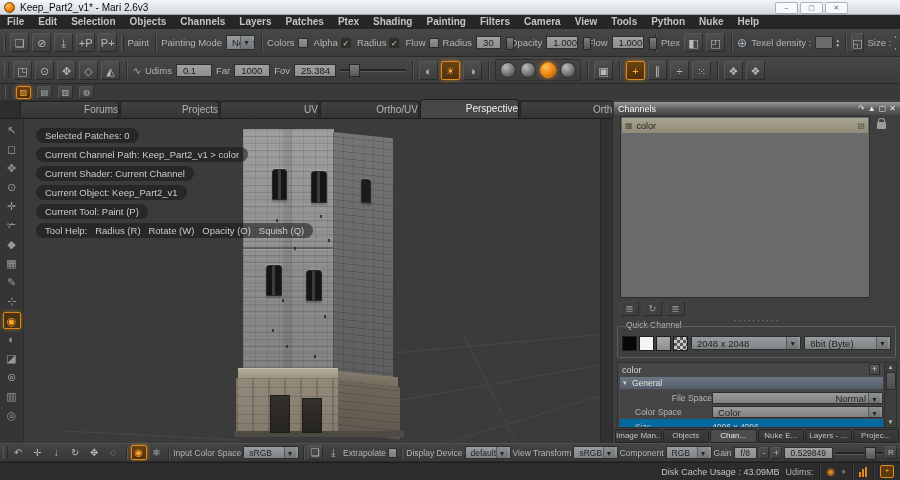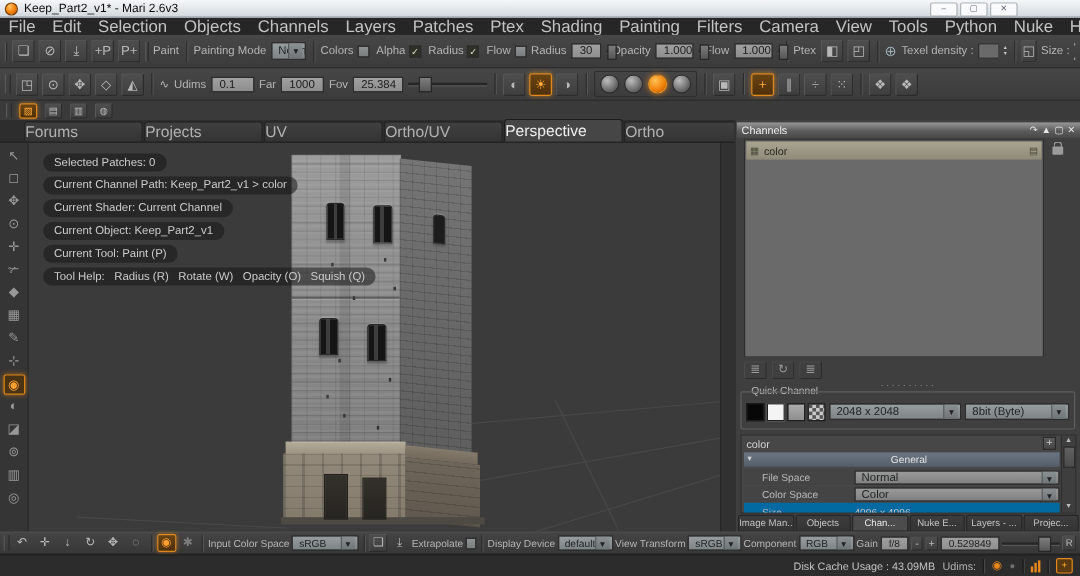--- a/index.html
+++ b/index.html
@@ -10,21 +10,21 @@
   #titlebar{left:0;top:0;width:900px;height:15px;background:linear-gradient(#f5f7f9,#d2d9df);
     border-bottom:1px solid #9fa6ad;display:flex;align-items:center;gap:5px;padding-left:4px;box-sizing:border-box;
     font-size:10px;color:#0b0b0b;}
   #marilogo{width:9px;height:9px;border-radius:50%;background:radial-gradient(circle at 35% 30%,#ffc268,#f07f04 55%,#a85200);border:1px solid #7c3f00;}
   #winctl{position:absolute;right:52px;top:2px;display:flex;gap:2px;}
   .wbtn{width:21px;height:10px;background:rgba(255,255,255,.78);border:1px solid rgba(110,120,130,.55);
     border-radius:2px;font-size:7px;line-height:9px;text-align:center;color:#667;}
   
   #menubar{left:0;top:15px;width:900px;height:14px;background:#262626;border-bottom:1px solid #1a1a1a;
     display:flex;align-items:center;}
-  .mitem{padding:0 7px;font-size:14px;color:#c3c3c3;line-height:14px;}
+  .mitem{padding:0 7px;font-size:10px;color:#c3c3c3;line-height:14px;font-weight:bold;}
   
   .tbar{display:flex;align-items:center;gap:4px;padding:0 4px;box-sizing:border-box;
     background:linear-gradient(#474747,#3b3b3b);border-bottom:1px solid #292929;font-size:9.5px;color:#b5b5b5;}
   #row1{left:0;top:29px;width:900px;height:28px;}
   #row2{left:0;top:57px;width:900px;height:27px;}
   #subrow{left:0;top:84px;width:900px;height:16px;background:#3a3a3a;border-bottom:none;display:flex;align-items:center;gap:6px;padding:0 5px;}
   .grip{width:3px;height:16px;border-left:1px solid #585858;border-right:1px solid #2b2b2b;}
   .sep{width:1px;height:18px;background:#2c2c2c;box-shadow:1px 0 0 #555;margin:0 2px;}
   .btn{width:19px;height:19px;border-radius:2px;background:linear-gradient(#4e4e4e,#3e3e3e);
     border:1px solid #575757;border-bottom-color:#2b2b2b;border-right-color:#2b2b2b;
@@ -54,21 +54,21 @@
   .toggle.checked .chk::after{content:"✓";}
   .endgrip{margin-left:auto;width:8px;height:10px;border-top:2px solid #9a9a9a;border-bottom:2px solid #9a9a9a;}
   .sphereb{width:14px;height:14px;border-radius:50%;background:radial-gradient(circle at 35% 30%,#bdbdbd,#6c6c6c 60%,#444);border:1px solid #2e2e2e;}
   .sphereb.active{background:radial-gradient(circle at 35% 30%,#ffc056,#ef8006 60%,#9d4e00);box-shadow:0 0 5px rgba(245,140,20,.8);border-color:#e79020;}
   .sphwrap{display:flex;gap:4px;align-items:center;background:linear-gradient(#454545,#3c3c3c);padding:2px 4px;border:1px solid #2f2f2f;border-radius:2px;}
   
   #tabbar{left:0;top:100px;width:612px;height:19px;background:#2d2d2d;border-bottom:1px solid #1d1d1d;
     display:flex;align-items:flex-end;padding-left:20px;box-sizing:border-box;}
   .vtab{flex:0 0 97px;height:16px;margin-right:1px;background:linear-gradient(#404040,#343434);
     border:1px solid #242424;border-bottom:none;border-radius:3px 3px 0 0;
-    font-size:13px;color:#b2b2b2;text-align:left;line-height:16px;}
+    font-size:10px;color:#b2b2b2;text-align:right;line-height:16px;}
   .vtab.active{background:#464646;color:#efefef;height:18px;line-height:18px;border-color:#1d1d1d;}
   
   #toolcol{left:0;top:119px;width:24px;height:324px;background:#353535;border-right:1px solid #2a2a2a;
     display:flex;flex-direction:column;align-items:center;padding-top:3px;box-sizing:border-box;gap:2px;}
   .tool{width:18px;height:17px;font-size:11px;line-height:17px;text-align:center;color:#989898;border-radius:2px;}
   .tool.active{color:#ffa030;border:1px solid #d98418;background:#4a3312;box-shadow:0 0 4px rgba(240,140,20,.55);box-sizing:border-box;}
   
   #viewport{left:24px;top:119px;width:576px;height:324px;background:#3b3b3b;overflow:hidden;}
   .gl{position:absolute;height:1px;background:#484848;}
   #hud{position:absolute;left:12px;top:9px;display:flex;flex-direction:column;align-items:flex-start;gap:4px;}
@@ -131,21 +131,21 @@
   #props{left:4px;top:262px;width:280px;height:66px;background:#474747;border:1px solid #2f2f2f;box-sizing:border-box;overflow:hidden;}
   #prophead{position:absolute;left:0;top:0;right:12px;height:13px;display:flex;align-items:center;padding:0 4px;font-size:9px;color:#d2d2d2;}
   #addbtn{margin-left:auto;width:11px;height:11px;background:linear-gradient(#5c5c5c,#454545);border:1px solid #2b2b2b;
     font-size:9px;line-height:9px;text-align:center;color:#ccc;box-sizing:border-box;}
   #pscroll{position:absolute;right:0;top:0;width:12px;height:100%;background:#3e3e3e;border-left:1px solid #2e2e2e;box-sizing:border-box;
     display:flex;flex-direction:column;align-items:center;font-size:6px;color:#bbb;}
   #pscroll .arr{height:9px;line-height:9px;}
   #pscroll .pthumb{width:8px;height:16px;background:linear-gradient(#616161,#4c4c4c);border:1px solid #2c2c2c;}
   #pscroll .arr.down{margin-top:auto;}
   #gensec{position:absolute;left:2px;top:14px;right:13px;height:12px;background:linear-gradient(#6b7682,#535e6a);
-    font-size:8.5px;color:#e3e3e3;line-height:12px;padding-left:12px;text-align:center;}
+    font-size:8.5px;color:#e3e3e3;line-height:12px;padding-left:12px;}
   #gensec::before{content:"▾";position:absolute;left:3px;font-size:7px;color:#d5d5d5;}
   .prow{position:absolute;left:2px;right:13px;height:13px;display:flex;align-items:center;background:#444;}
   .prow .plabel{width:92px;padding-left:15px;font-size:8.5px;color:#b9b9b9;box-sizing:border-box;}
   .prow .dd{flex:1;height:12px;line-height:11px;background:linear-gradient(#9a9a9a,#818181);}
   .prow .pval{font-size:8.5px;color:#cacaca;}
   
   #btabs{left:2px;top:329px;width:284px;height:14px;display:flex;gap:1px;}
   .btab{flex:1;background:linear-gradient(#3d3d3d,#343434);border:1px solid #262626;border-radius:2px 2px 0 0;
     font-size:8px;color:#c2c2c2;text-align:center;line-height:12px;white-space:nowrap;overflow:hidden;box-sizing:border-box;}
   .btab.active{background:#4c4c4c;color:#ececec;}
@@ -460,21 +460,21 @@
     <div id="prophead" data-name="properties-header">
       <span data-name="properties-channel-name">color</span>
       <span id="addbtn" data-name="add-property-button">+</span>
     </div>
     <div id="pscroll" data-name="properties-scrollbar">
       <span class="arr" data-name="scroll-up-icon">▲</span>
       <span class="pthumb" data-name="scrollbar-thumb"></span>
       <span class="arr down" data-name="scroll-down-icon">▼</span>
     </div>
     <div id="gensec" data-name="general-section-header">General</div>
-    <div class="prow" style="top:28px;" data-name="file-space-row">
+    <div class="prow" style="top:28px;text-align:right;" data-name="file-space-row">
       <span class="plabel">File Space</span>
       <span class="dd" data-name="file-space-select"><span>Normal</span></span>
     </div>
     <div class="prow" style="top:42px;" data-name="color-space-row">
       <span class="plabel">Color Space</span>
       <span class="dd" data-name="color-space-select"><span>Color</span></span>
     </div>
     <div class="prow" style="top:56px;background:#0369a1;align-items:flex-end;" data-name="size-row">
       <span class="plabel">Size</span>
       <span class="pval" data-name="size-value">4096 x 4096</span>

